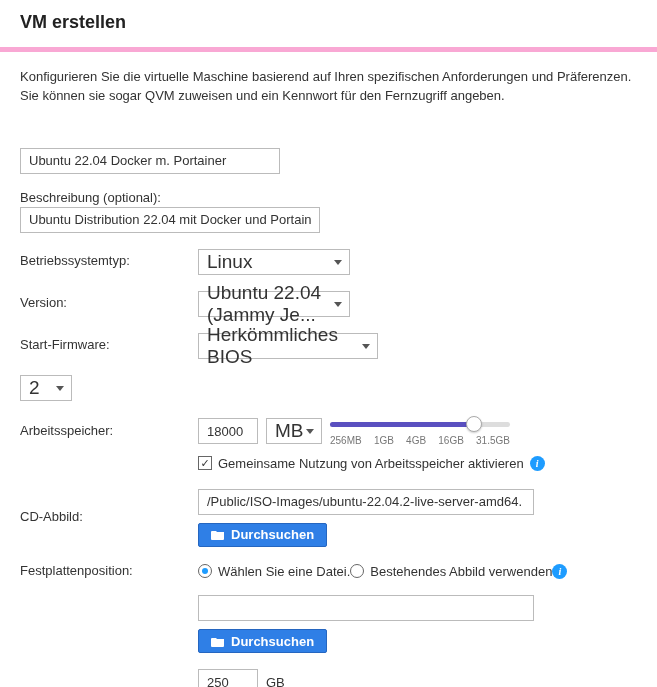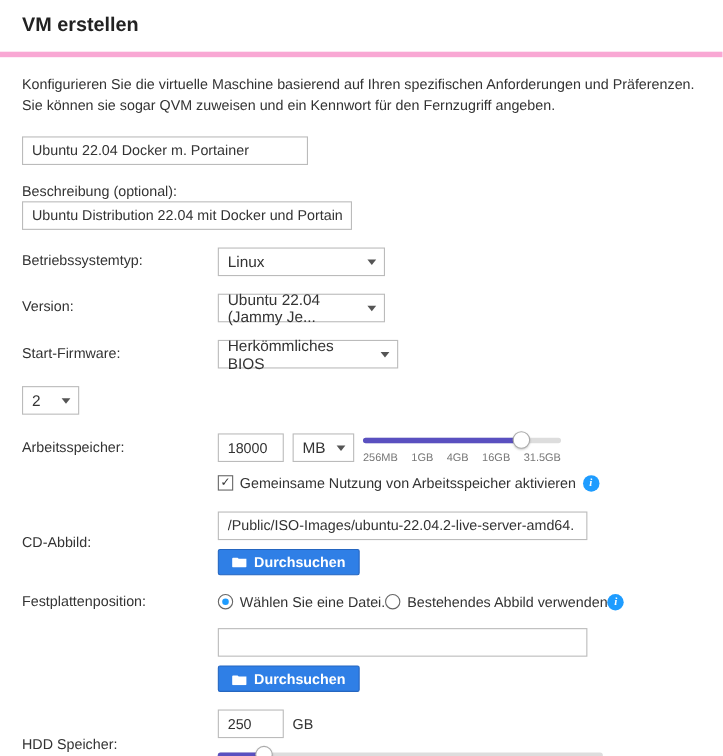--- a/index.html
+++ b/index.html
@@ -50,33 +50,33 @@
   }
   input[type=text].txt {
     height: 26px;
     border: 1px solid #bbb;
     padding: 2px 8px;
     font-size: 13px;
     font-family: inherit;
     color: #333;
     background: #fff;
   }
-  .w-name { width: 260px; }
+  .w-name { width: 260px; margin-top: 24px; }
   .w-desc { width: 300px; }
   .w-path { width: 336px; }
   .w-small { width: 60px; }
   .select {
     height: 26px;
     border: 1px solid #bbb;
     background: #fff;
     display: inline-flex;
     align-items: center;
     padding: 0 24px 0 8px;
     position: relative;
-    font-size: 14px;
+    font-size: 19px;
     cursor: pointer;
   }
   .select::after {
     content: "";
     position: absolute;
     right: 7px;
     top: 50%;
     margin-top: -2px;
     border-left: 4px solid transparent;
     border-right: 4px solid transparent;
@@ -250,21 +250,21 @@
     <div class="field-col">
       <div class="select w-os">
         <span>Ubuntu 22.04 (Jammy Je...</span>
       </div>
     </div>
   </div>
 
   <div class="form-row">
     <div class="label-col">Start-Firmware:</div>
     <div class="field-col">
-      <div class="select w-os" style="width:164px">
+      <div class="select w-os" style="width:180px">
         <span>Herkömmliches BIOS</span>
       </div>
     </div>
   </div>
 
   <div class="form-row">
     <div class="field-col">
       <div class="select w-cpu">
         <span>2</span>
       </div>

